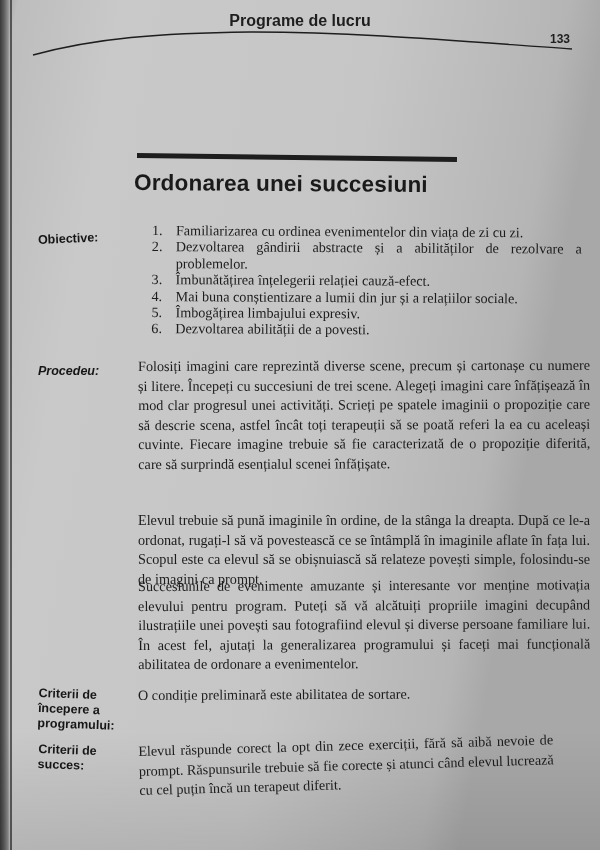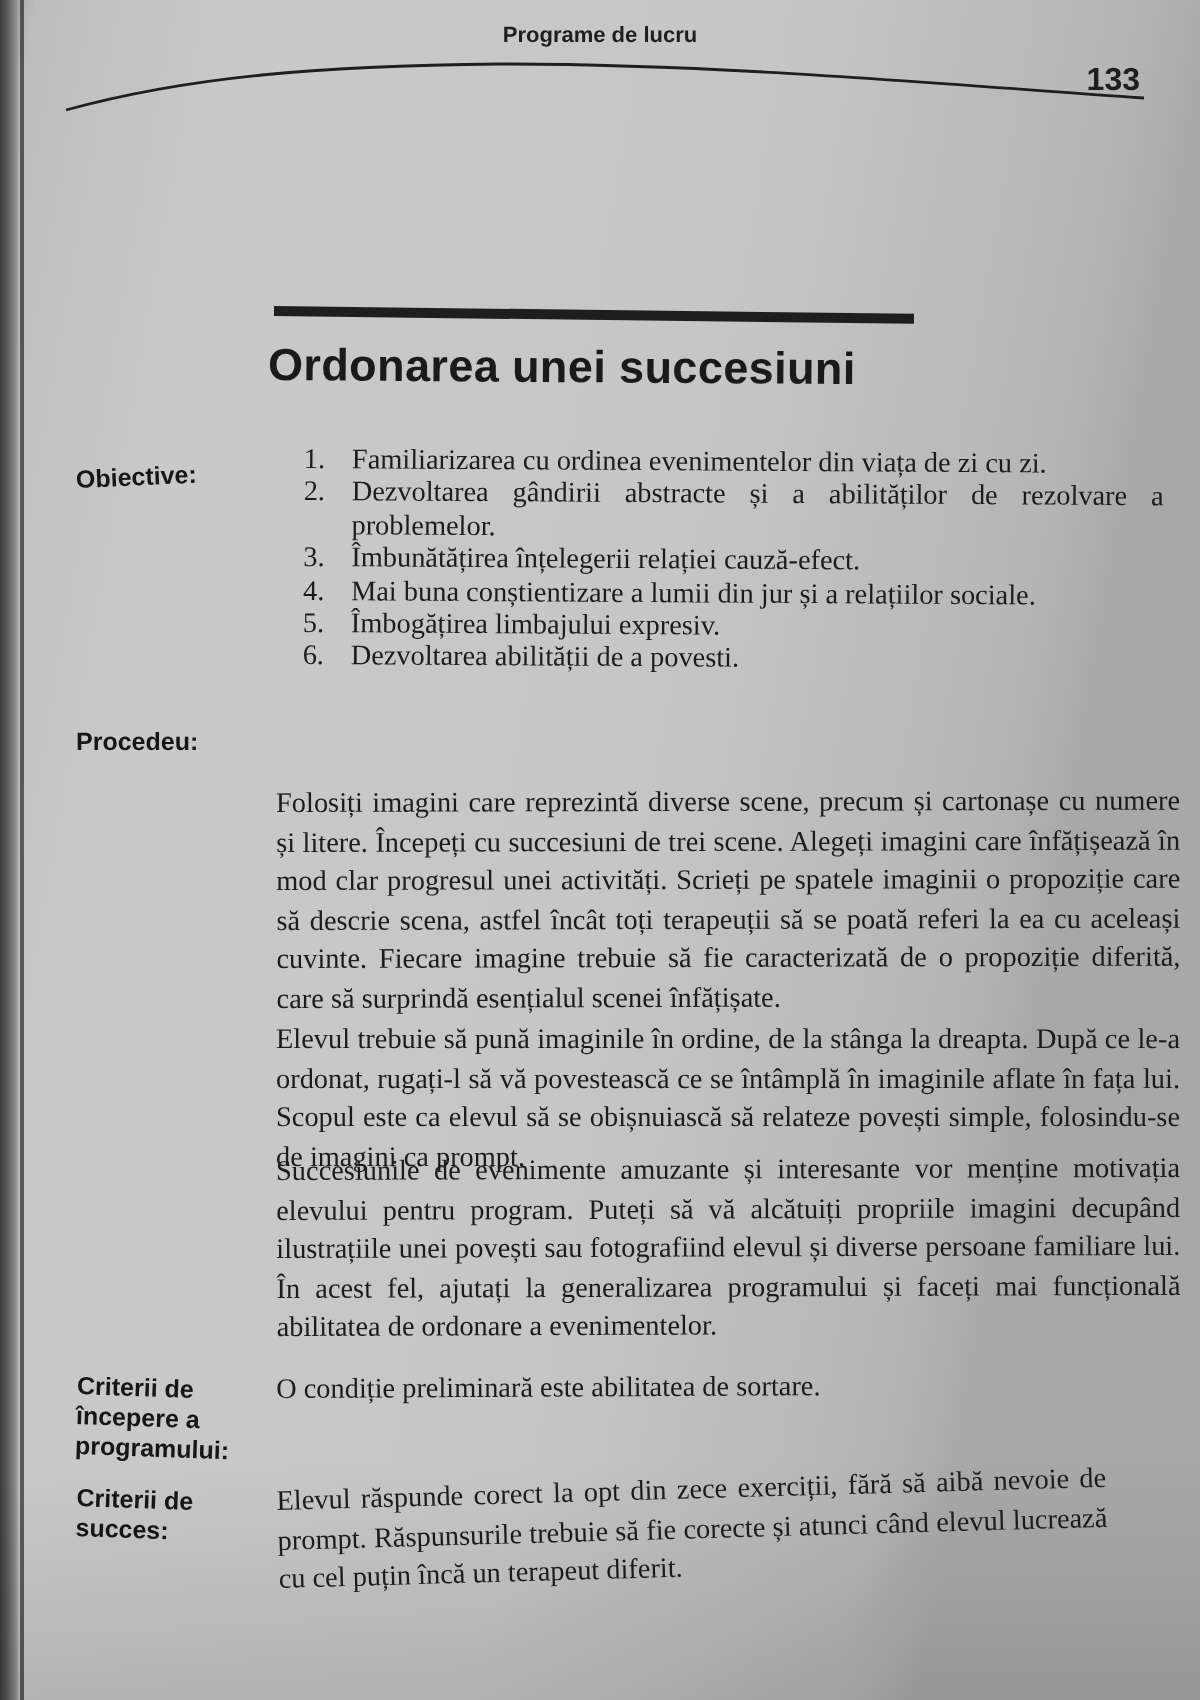--- a/index.html
+++ b/index.html
@@ -18,63 +18,63 @@
       position: absolute; left: 0; top: 0; width: 10px; height: 850px;
       background: linear-gradient(90deg, #3a3a3a 0px, #5e5e5e 4px, #8f8f8f 8px, rgba(0,0,0,0) 10px);
     }
     .page-edge {
       position: absolute; left: 10px; top: 0; width: 2px; height: 850px;
       background: #2b2b2b; opacity: 0.7;
     }
     .running-head {
       position: absolute; left: 0; width: 600px; top: 12px; text-align: center;
       font-family: "Liberation Sans", "DejaVu Sans", sans-serif;
-      font-weight: bold; font-size: 11px; color: #1e1e1e;
+      font-weight: bold; font-size: 16px; color: #1e1e1e;
     }
     .page-number {
       position: absolute; right: 30px; top: 32px;
       font-family: "Liberation Sans", "DejaVu Sans", sans-serif;
-      font-weight: bold; font-size: 16px; color: #1e1e1e;
+      font-weight: bold; font-size: 12px; color: #1e1e1e;
     }
     .header-curve { position: absolute; left: 0; top: 0; }
     .title-rule {
       position: absolute; left: 137px; top: 153px; width: 320px; height: 5px;
       background: #1e1e1e; transform: rotate(0.7deg); transform-origin: left center;
     }
     .chapter-title {
       position: absolute; left: 134px; top: 170px;
       font-family: "Liberation Sans", "DejaVu Sans", sans-serif;
       font-weight: bold; font-size: 22.5px; letter-spacing: 0.2px; color: #1a1a1a;
       transform: rotate(0.4deg); transform-origin: left center;
     }
     .label {
       position: absolute; left: 38px; width: 100px;
       font-family: "Liberation Sans", "DejaVu Sans", sans-serif;
       font-weight: bold; font-size: 12.5px; line-height: 15px; color: #161616;
     }
     .label-objectives { top: 233px; transform: rotate(-2.5deg); transform-origin: left center; }
-    .label-procedure { top: 364px; }
+    .label-procedure { top: 364px; font-style: italic; }
     .label-start { top: 686px; line-height: 15px; transform: rotate(2deg); transform-origin: left center; }
     .label-success { top: 742px; line-height: 15px; transform: rotate(2deg); transform-origin: left center; }
 
     .objectives {
       position: absolute; left: 152px; top: 222px; width: 430px;
       margin: 0; padding: 0; list-style: none;
       font-size: 14.2px; line-height: 16.4px;
       transform: rotate(0.35deg); transform-origin: left top;
     }
     .objectives li { position: relative; padding-left: 24px; }
     .objectives li .num { position: absolute; left: 0; top: 0; }
     .objectives li .txt { display: block; text-align: justify; }
 
     .para {
       position: absolute; left: 138px; width: 452px;
       font-size: 14.2px; line-height: 19.6px; text-align: justify; margin: 0;
     }
-    .p1 { top: 357px; transform: rotate(-0.15deg); transform-origin: left top; margin-top: 36px; }
+    .p1 { top: 357px; transform: rotate(-0.15deg); transform-origin: left top; }
     .p2 { top: 490px; transform: rotate(0deg); margin-top: 21px; }
     .p3 { top: 577px; transform: rotate(-0.2deg); transform-origin: left top; }
     .p4 { top: 686px; transform: rotate(-0.3deg); transform-origin: left top; }
     .p5 { top: 742px; width: 415px; transform: rotate(-1.6deg); transform-origin: left top; }
   </style>
 </head>
 <body>
 
 <div class="spine"></div>
 <div class="page-edge"></div>

